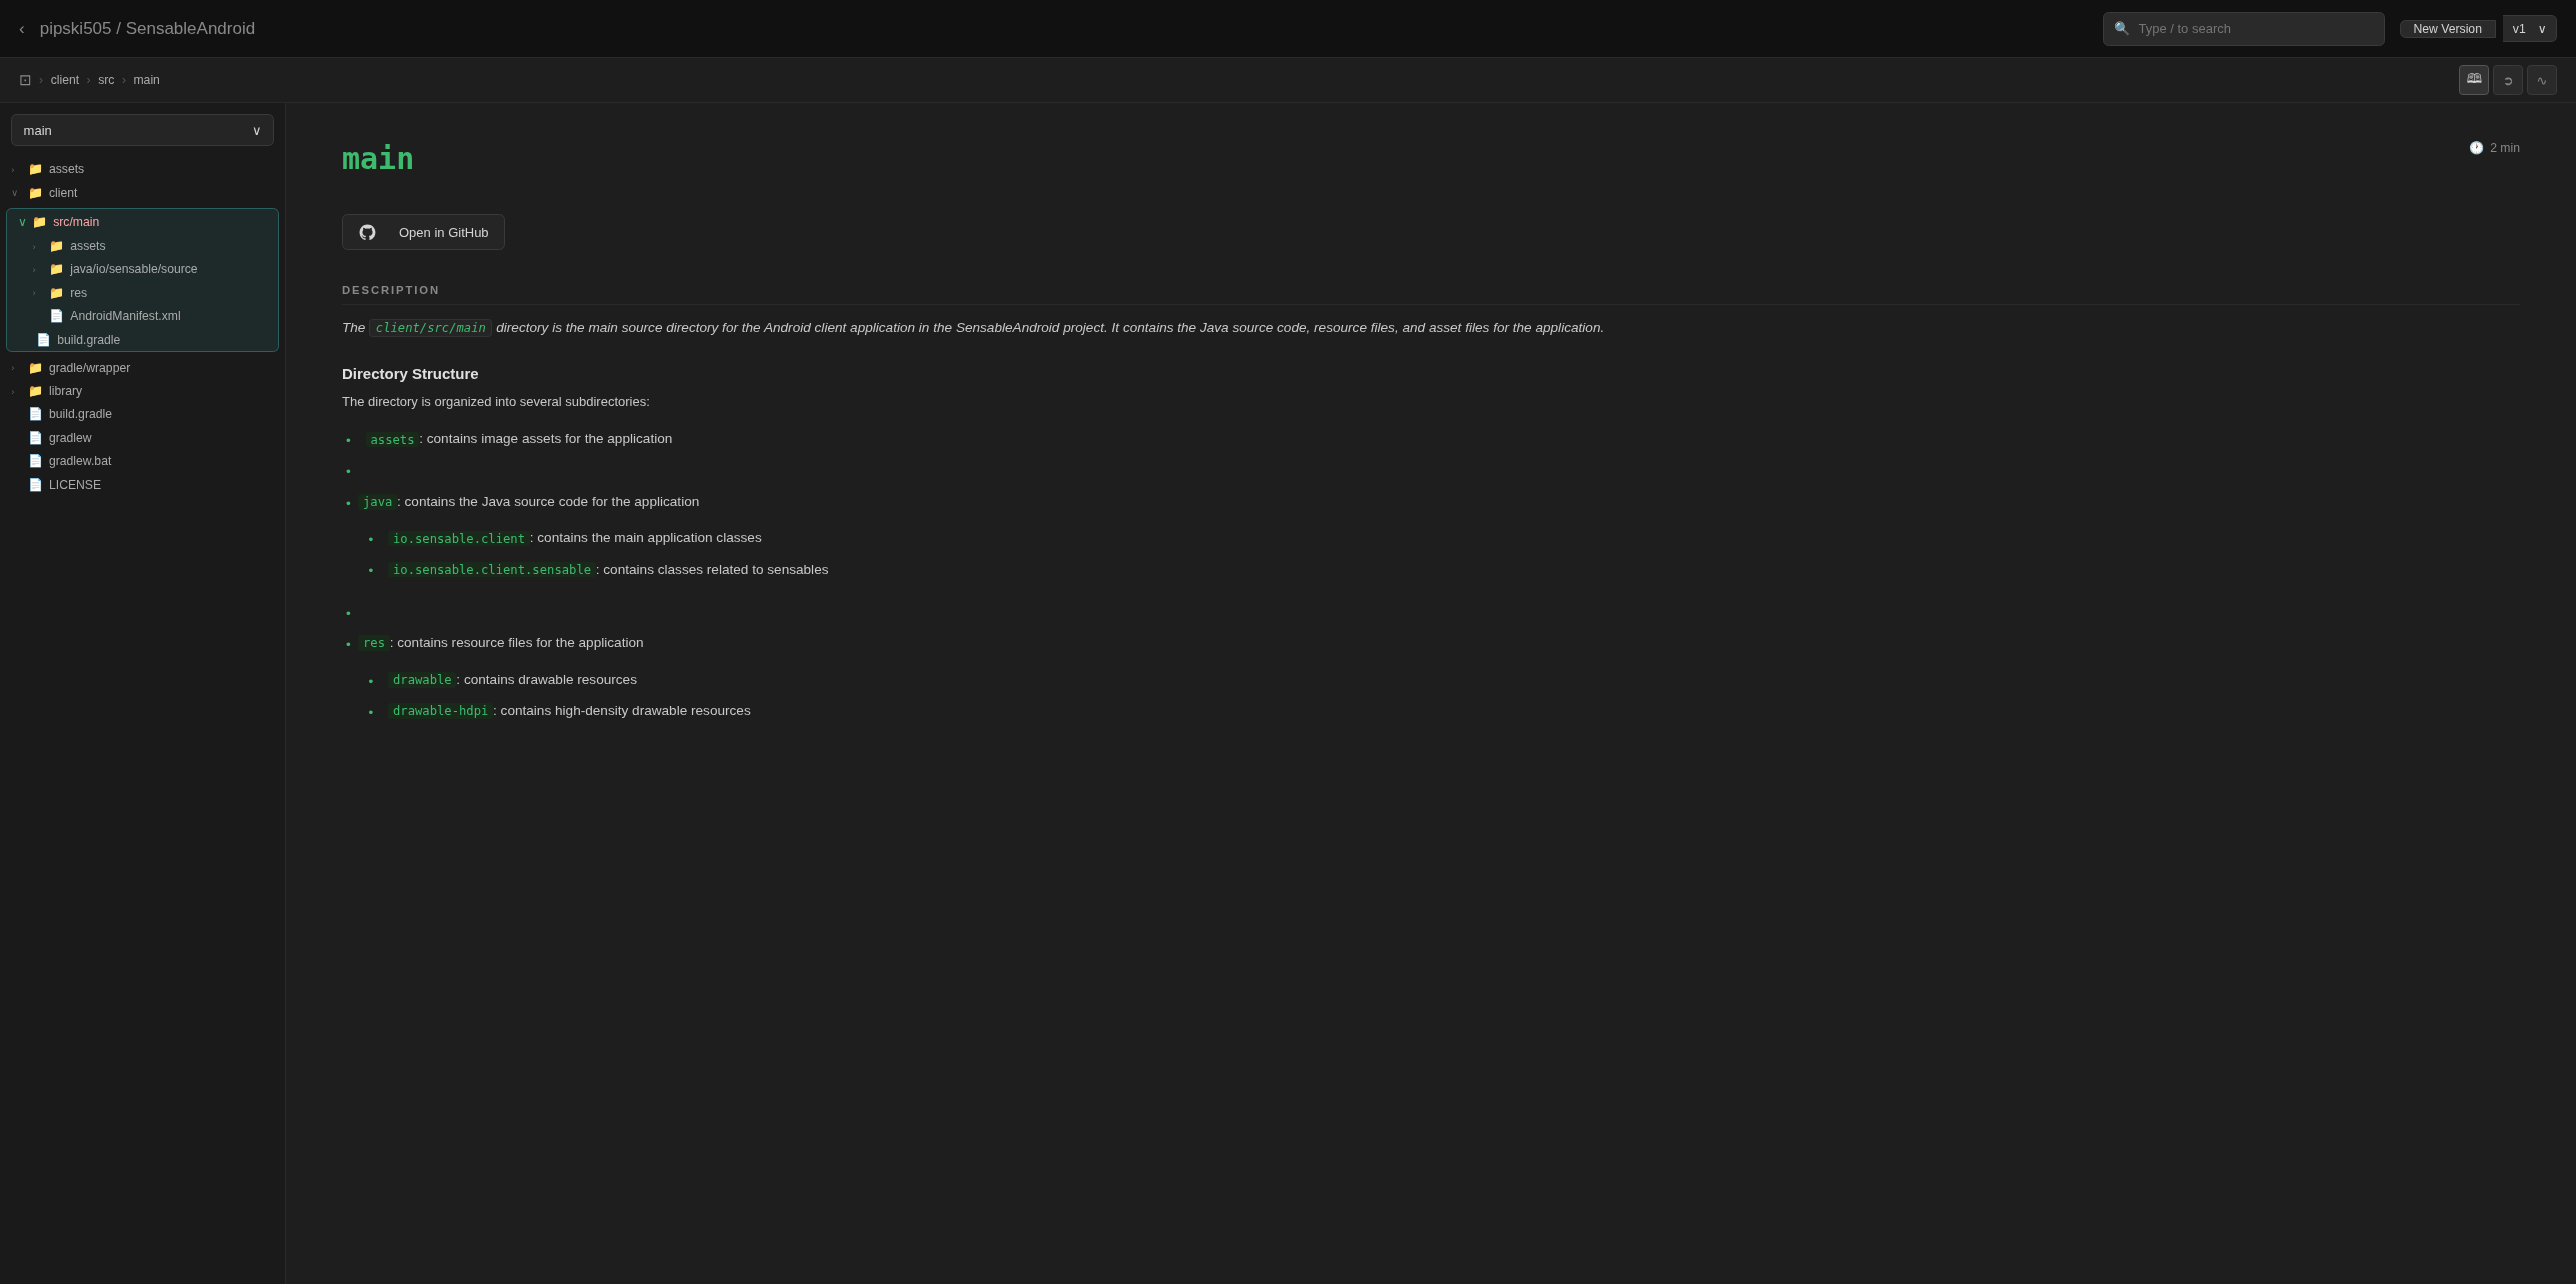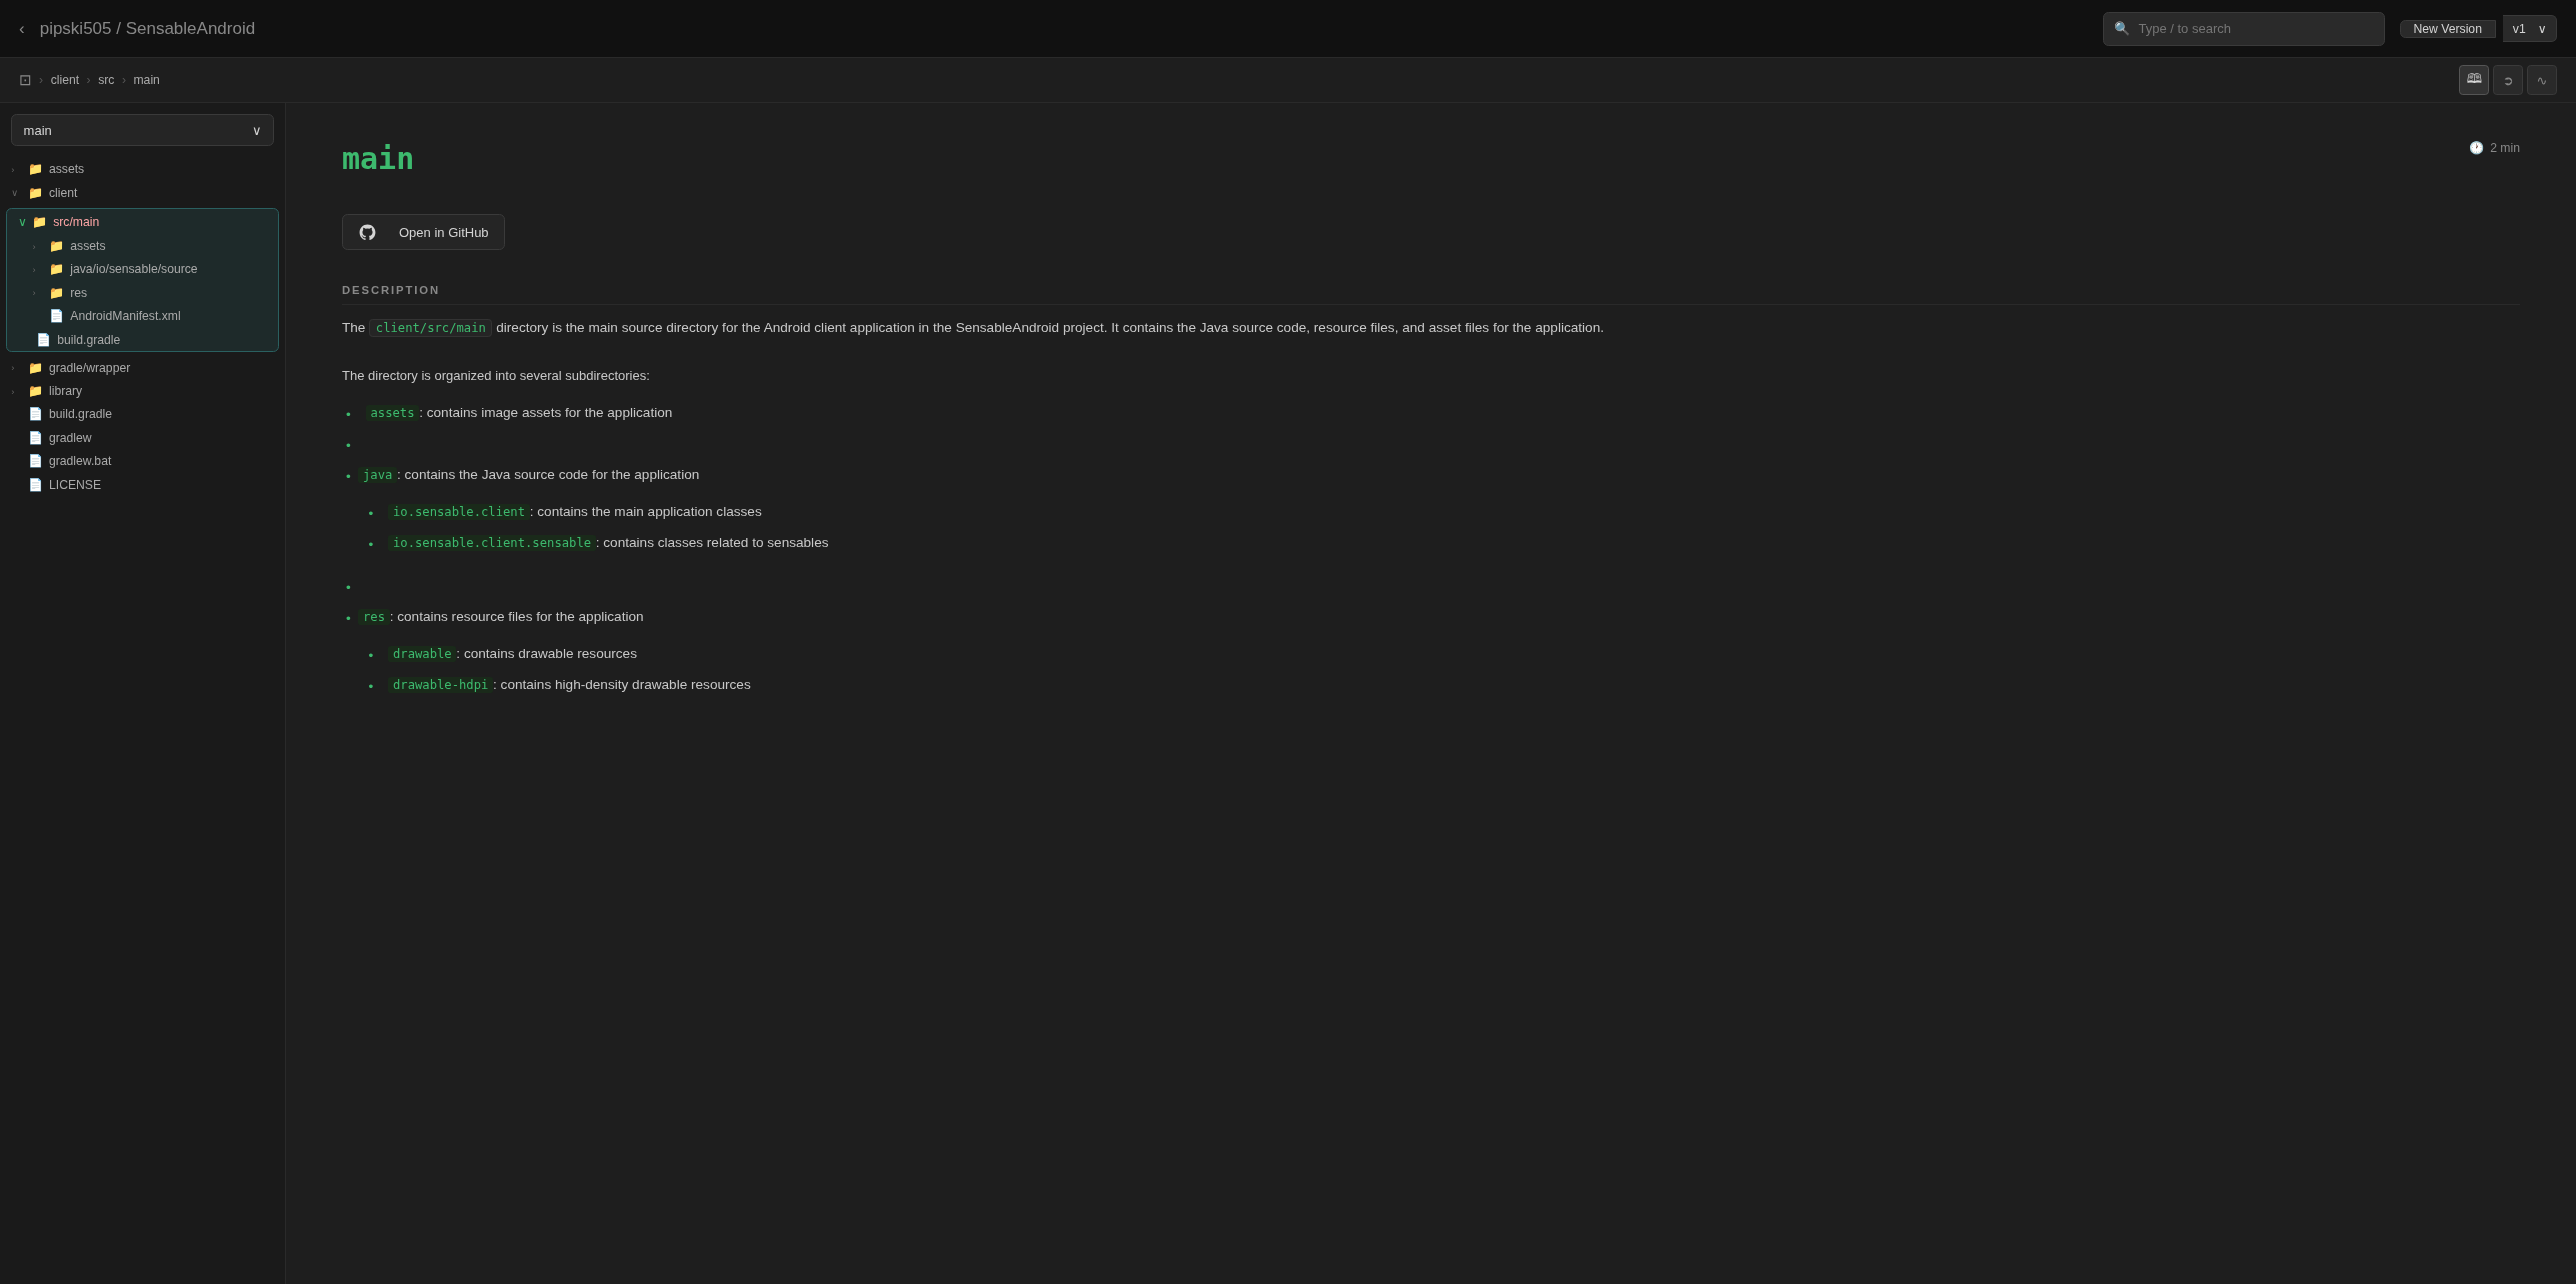--- a/index.html
+++ b/index.html
@@ -247,20 +247,21 @@
       text-transform: uppercase;
       margin-bottom: 11.3px;
       padding-bottom: 7.5px;
       border-bottom: 0.9px solid #2a2a2a;
     }
     .description-text {
       color: #c8c8c8;
       line-height: 1.7;
       margin-bottom: 26px;
       font-size: 13.6px;
+      font-style: italic;
     }
     .inline-code {
       background: #252525;
       border: 0.9px solid #333;
       color: #3dba6e;
       padding: 0.9px 5.6px;
       border-radius: 3.8px;
       font-family: monospace;
       font-size: 12.2px;
     }
@@ -464,20 +465,21 @@
       </svg>
       <span>Open in GitHub</span>
     </button>
 
     <div class="section-title">DESCRIPTION</div>
 
     <p class="description-text">
       <span>The </span><code class="inline-code">client/src/main</code><span> directory is the main source directory for the Android client application in the SensableAndroid project. It contains the Java source code, resource files, and asset files for the application.</span>
     </p>
 
+    <div class="dir-structure-title">Directory Structure</div>
 
     <p class="dir-intro">The directory is organized into several subdirectories:</p>
 
     <ul class="bullet-list">
 
       <li>
         <span></span>
         <span><span class="code-green">assets</span><span>: contains image assets for the application</span></span>
       </li>
 

